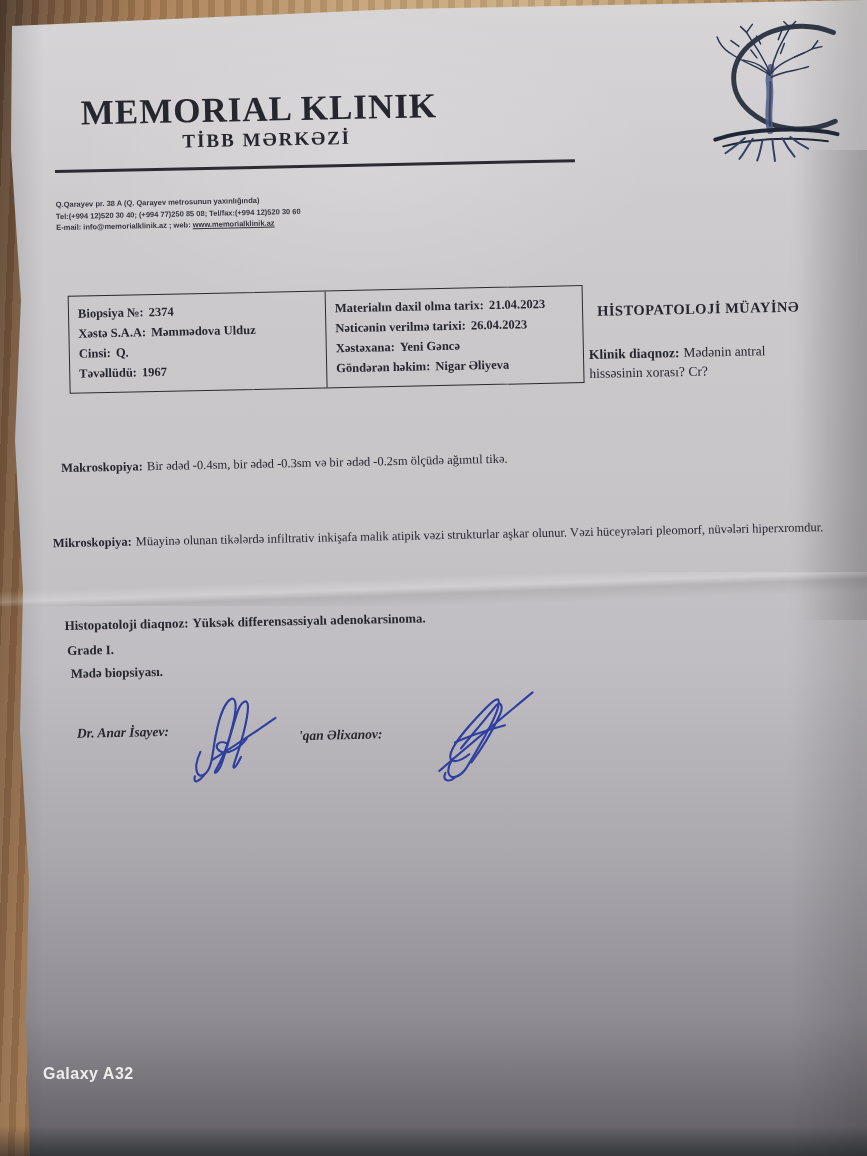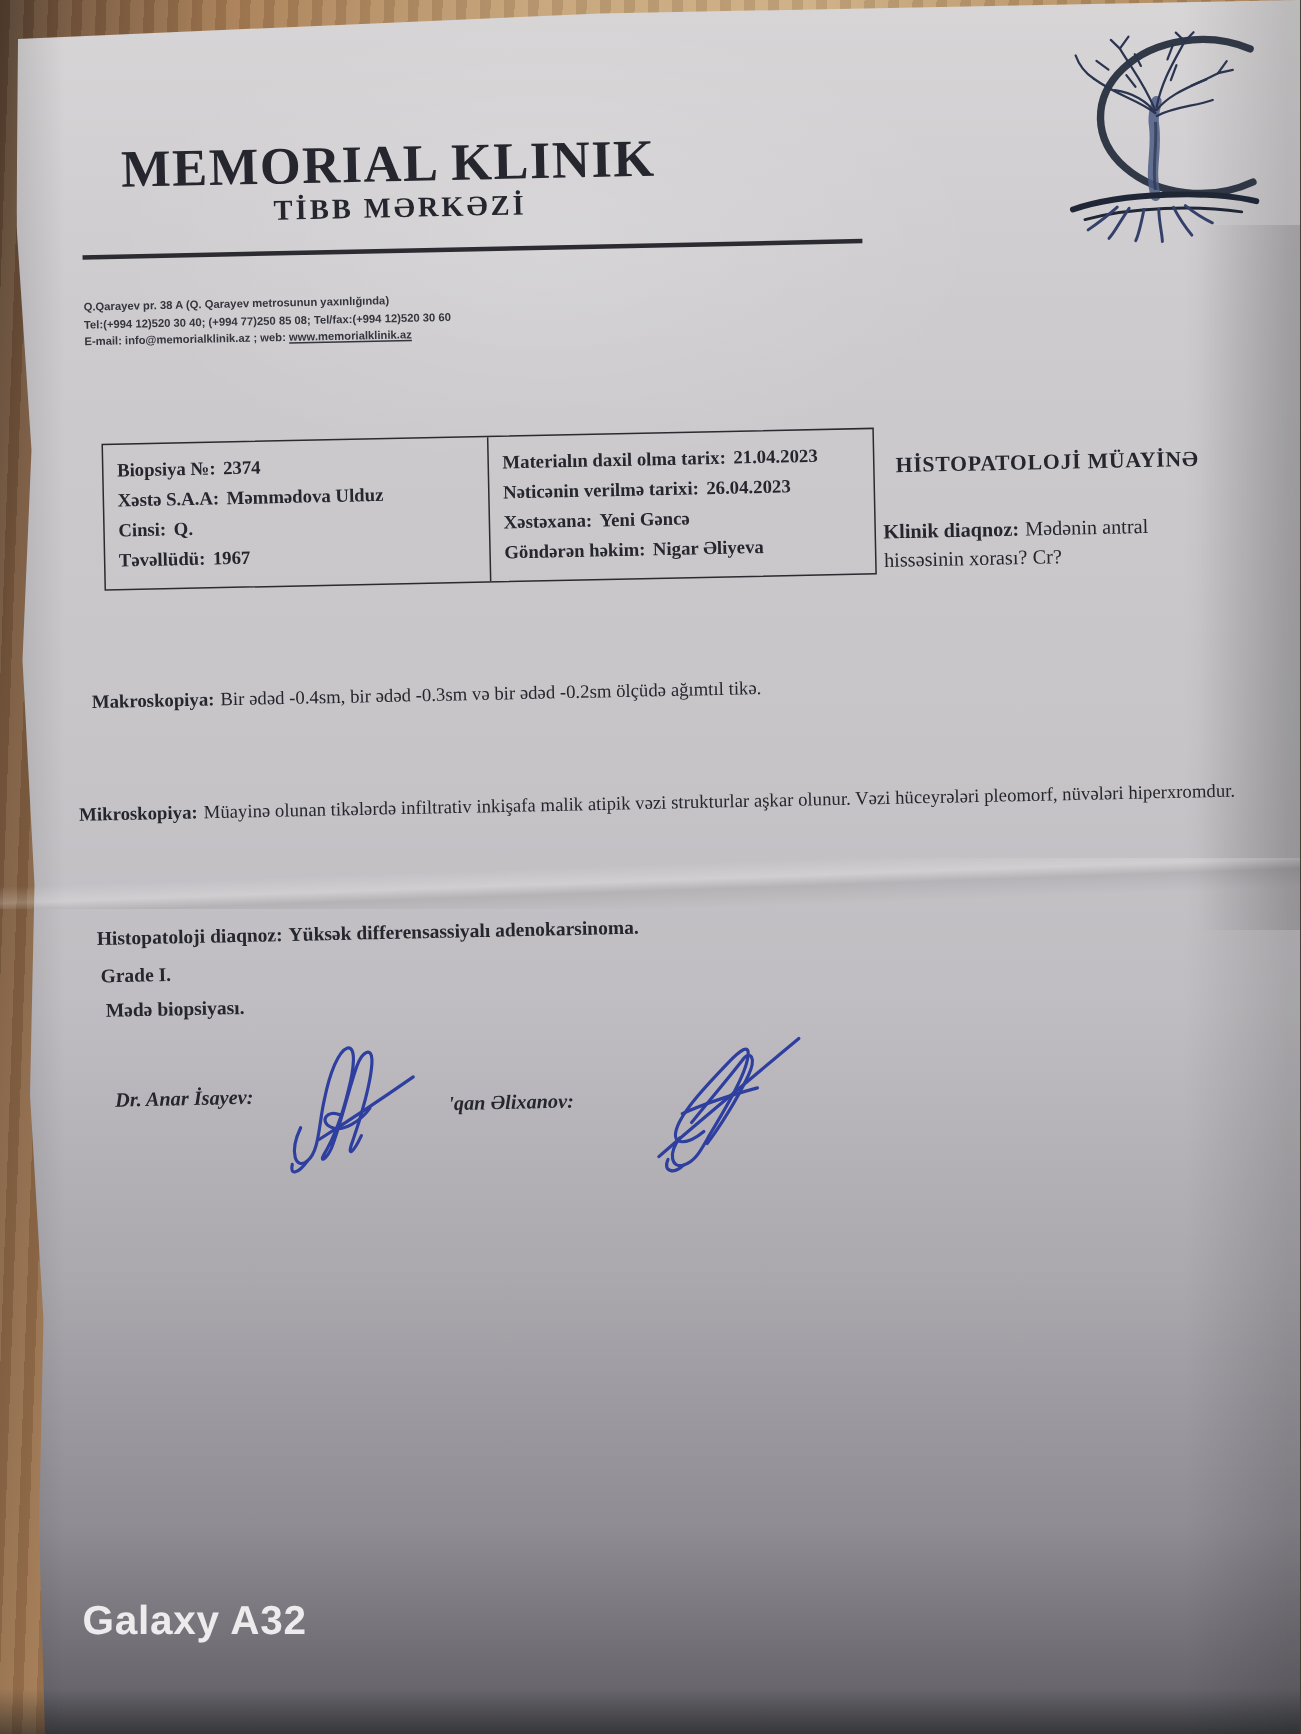--- a/index.html
+++ b/index.html
@@ -49,22 +49,22 @@
   .grade{position:absolute;left:57px;top:643px;font-size:13px;font-weight:bold;}
   .specimen{position:absolute;left:60px;top:666px;font-size:13px;font-weight:bold;}
 
   .sig-label{position:absolute;font-size:13.5px;font-weight:bold;font-style:italic;white-space:nowrap;}
   .sig1-label{left:65px;top:726px;}
   .sig2-label{left:287px;top:733px;}
   .sig-svg{position:absolute;}
   .sig1-svg{left:168px;top:692px;width:100px;height:96px;}
   .sig2-svg{left:412px;top:686px;width:112px;height:106px;}
 
-  .watermark{position:absolute;left:55px;top:1065px;font-family:"Liberation Sans",sans-serif;
-    font-size:27px;font-weight:bold;color:#f6f5f6;letter-spacing:.5px;opacity:.93;}
+  .watermark{position:absolute;left:43px;top:1065px;font-family:"Liberation Sans",sans-serif;
+    font-size:16px;font-weight:bold;color:#f6f5f6;letter-spacing:.5px;opacity:.93;}
 </style>
 </head>
 <body>
 
 <div class="photo">
   <div class="paper"></div>
   <div class="crease-mid"></div>
   <div class="crease-right"></div>
 
   <div class="doc">

